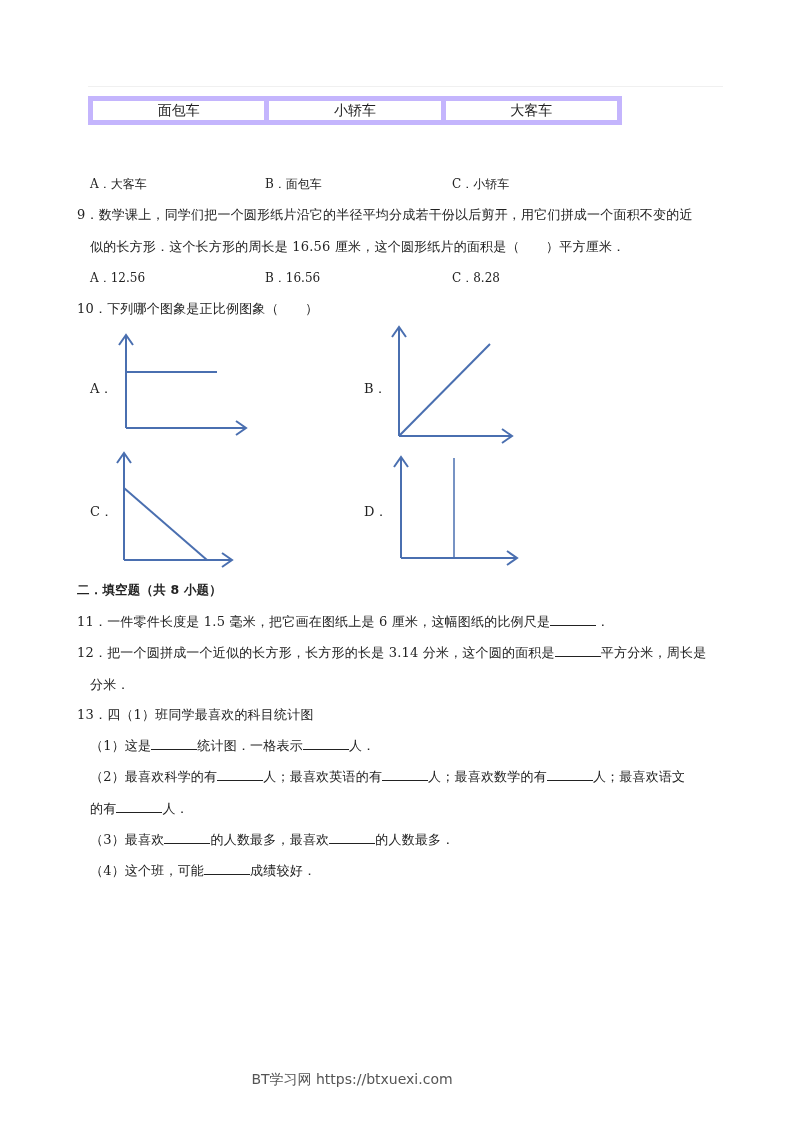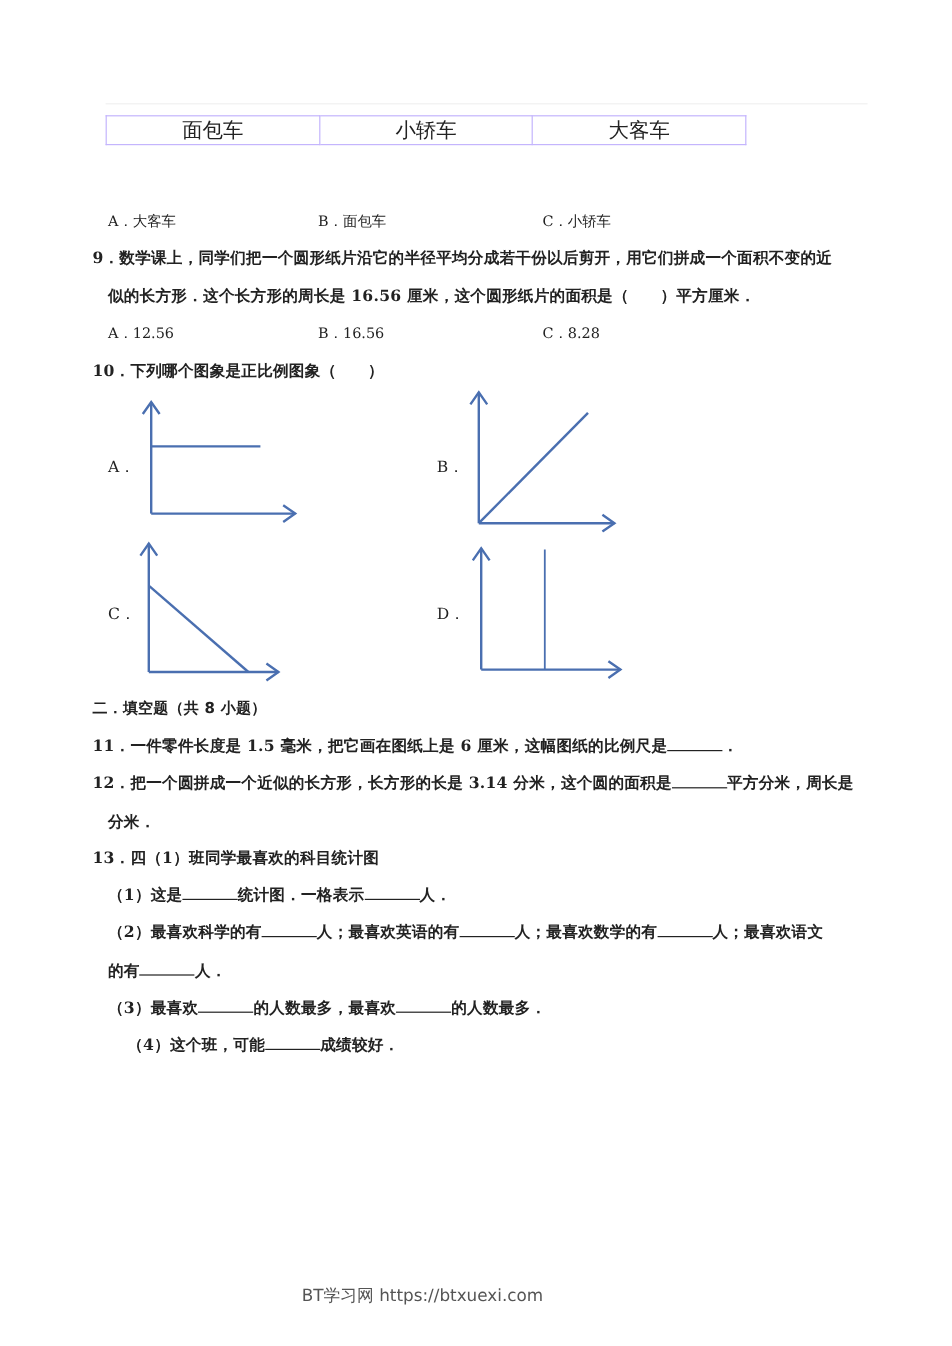--- a/index.html
+++ b/index.html
@@ -1,22 +1,22 @@
 <!DOCTYPE html>
 <html><head>
   <meta charset="utf-8">
   <style>
     * { box-sizing: border-box; margin: 0; padding: 0; }
     html, body { width: 793px; height: 1122px; background: #ffffff; overflow: hidden; }
     body { position: relative; font-family: "DejaVu Serif", "Liberation Serif", serif; color: #222; font-size: 13px; }
     .topline { position: absolute; left: 88px; top: 86px; width: 635px; height: 1px; background: #f0f0f0; }
     table.tally { position: absolute; left: 88px; top: 96px; width: 534px; border-collapse: collapse; }
-    table.tally td { border: 1px solid #c4b5fd; text-align: center; height: 24px; font-size: 17px; width: 33.3%; }
+    table.tally td { border: 5px solid #c4b5fd; text-align: center; height: 24px; font-size: 14px; width: 33.3%; }
     .opt { position: absolute; font-size: 12px; white-space: nowrap; }
-    .q { position: absolute; font-size: 13px; white-space: nowrap; letter-spacing: 0.2px; font-weight: bold; }
+    .q { position: absolute; font-size: 13px; white-space: nowrap; letter-spacing: 0.2px; }
     .blank { display: inline-block; width: 46px; border-bottom: 1px solid #222; height: 12px; vertical-align: baseline; }
     .bold { font-weight: bold; }
     .graph { position: absolute; }
     .glabel { position: absolute; font-size: 13px; }
     .footer { position: absolute; top: 1071px; left: 0; width: 704px; text-align: center; font-family: "DejaVu Sans", sans-serif; font-size: 14px; color: #555; }
   </style>
 </head>
 <body>
 
 <div class="topline"></div>
@@ -108,17 +108,17 @@
   <span>（2）最喜欢科学的有</span><span class="blank"></span><span>人；最喜欢英语的有</span><span class="blank"></span><span>人；最喜欢数学的有</span><span class="blank"></span><span>人；最喜欢语文</span>
 </div>
 <div class="q" style="left:90px; top:800px;">
   <span>的有</span><span class="blank"></span><span>人．</span>
 </div>
 
 <div class="q" style="left:90px; top:831px;">
   <span>（3）最喜欢</span><span class="blank"></span><span>的人数最多，最喜欢</span><span class="blank"></span><span>的人数最多．</span>
 </div>
 
-<div class="q" style="left:90px; top:862px;margin-left:16px;">
+<div class="q" style="left:90px; top:862px;">
   <span>（4）这个班，可能</span><span class="blank"></span><span>成绩较好．</span>
 </div>
 
 <div class="footer">BT学习网 https://btxuexi.com</div>
 
 </body></html>

